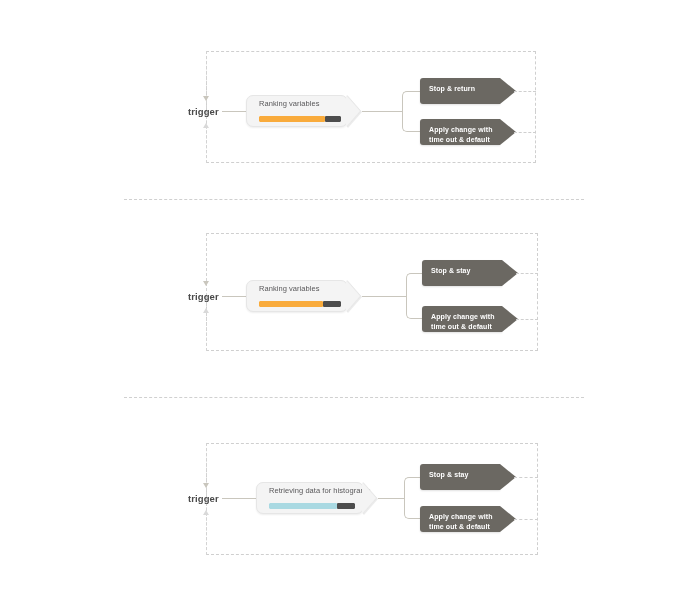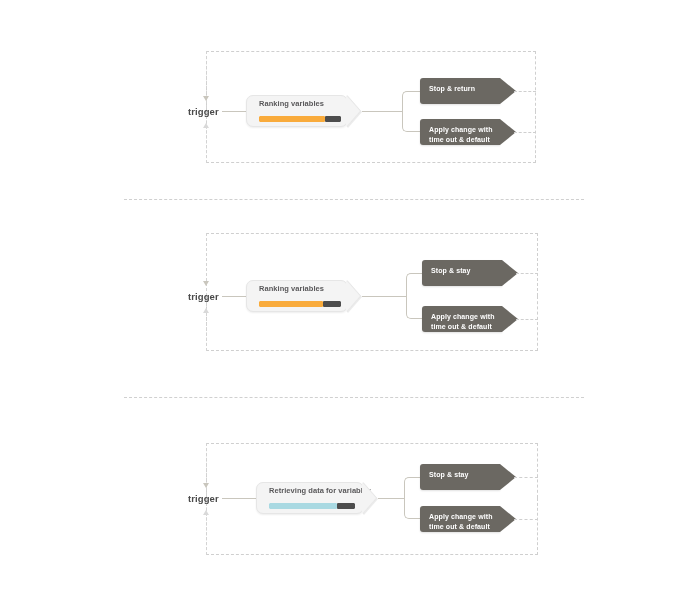--- a/index.html
+++ b/index.html
@@ -105,21 +105,21 @@
     border-top: 16px solid transparent;
     border-bottom: 16px solid transparent;
     border-left: 14px solid #f4f4f4;
     filter: drop-shadow(1px 0 0 #e6e6e6) drop-shadow(1px 1px 0 #ececec);
   }
   .node-title {
     position: absolute;
     left: 12px;
     top: 3px;
     font-size: 7.5px;
-    font-weight: bold;
+    font-weight: normal;
     color: #59585a;
     letter-spacing: 0.05px;
     white-space: nowrap;
   }
   .progress {
     position: absolute;
     left: 12px;
     height: 6px;
     border-radius: 1px;
     background: #ffffff;
@@ -270,21 +270,21 @@
 
     <div class="rail" style="left:206px; top:443px; height:112px;"></div>
     <div class="rail-arrow down" style="left:202.5px; top:483px;"></div>
     <div class="rail-arrow up" style="left:202.5px; top:510px;"></div>
 
     <div class="trigger-label" style="left:188px; top:493px;">trigger</div>
 
     <div class="line-h" style="left:222px; top:498px; width:34px;"></div>
 
     <div class="node" style="left:256px; top:482px; width:108px; height:32px;">
-      <div class="node-title">Retrieving data for variables</div>
+      <div class="node-title">Retrieving data for histograms</div>
       <div class="progress" style="left:12px; top:20px; width:86px;">
         <div class="progress-fill" style="width:79%; background:#a9d9e2;"></div>
         <div class="progress-cap" style="width:21%;"></div>
       </div>
       <div class="node-point"></div>
     </div>
 
     <div class="line-h" style="left:378px; top:498px; width:26px;"></div>
 
     <div class="branch" style="left:404px; top:477px; width:16px; height:42px;"></div>

